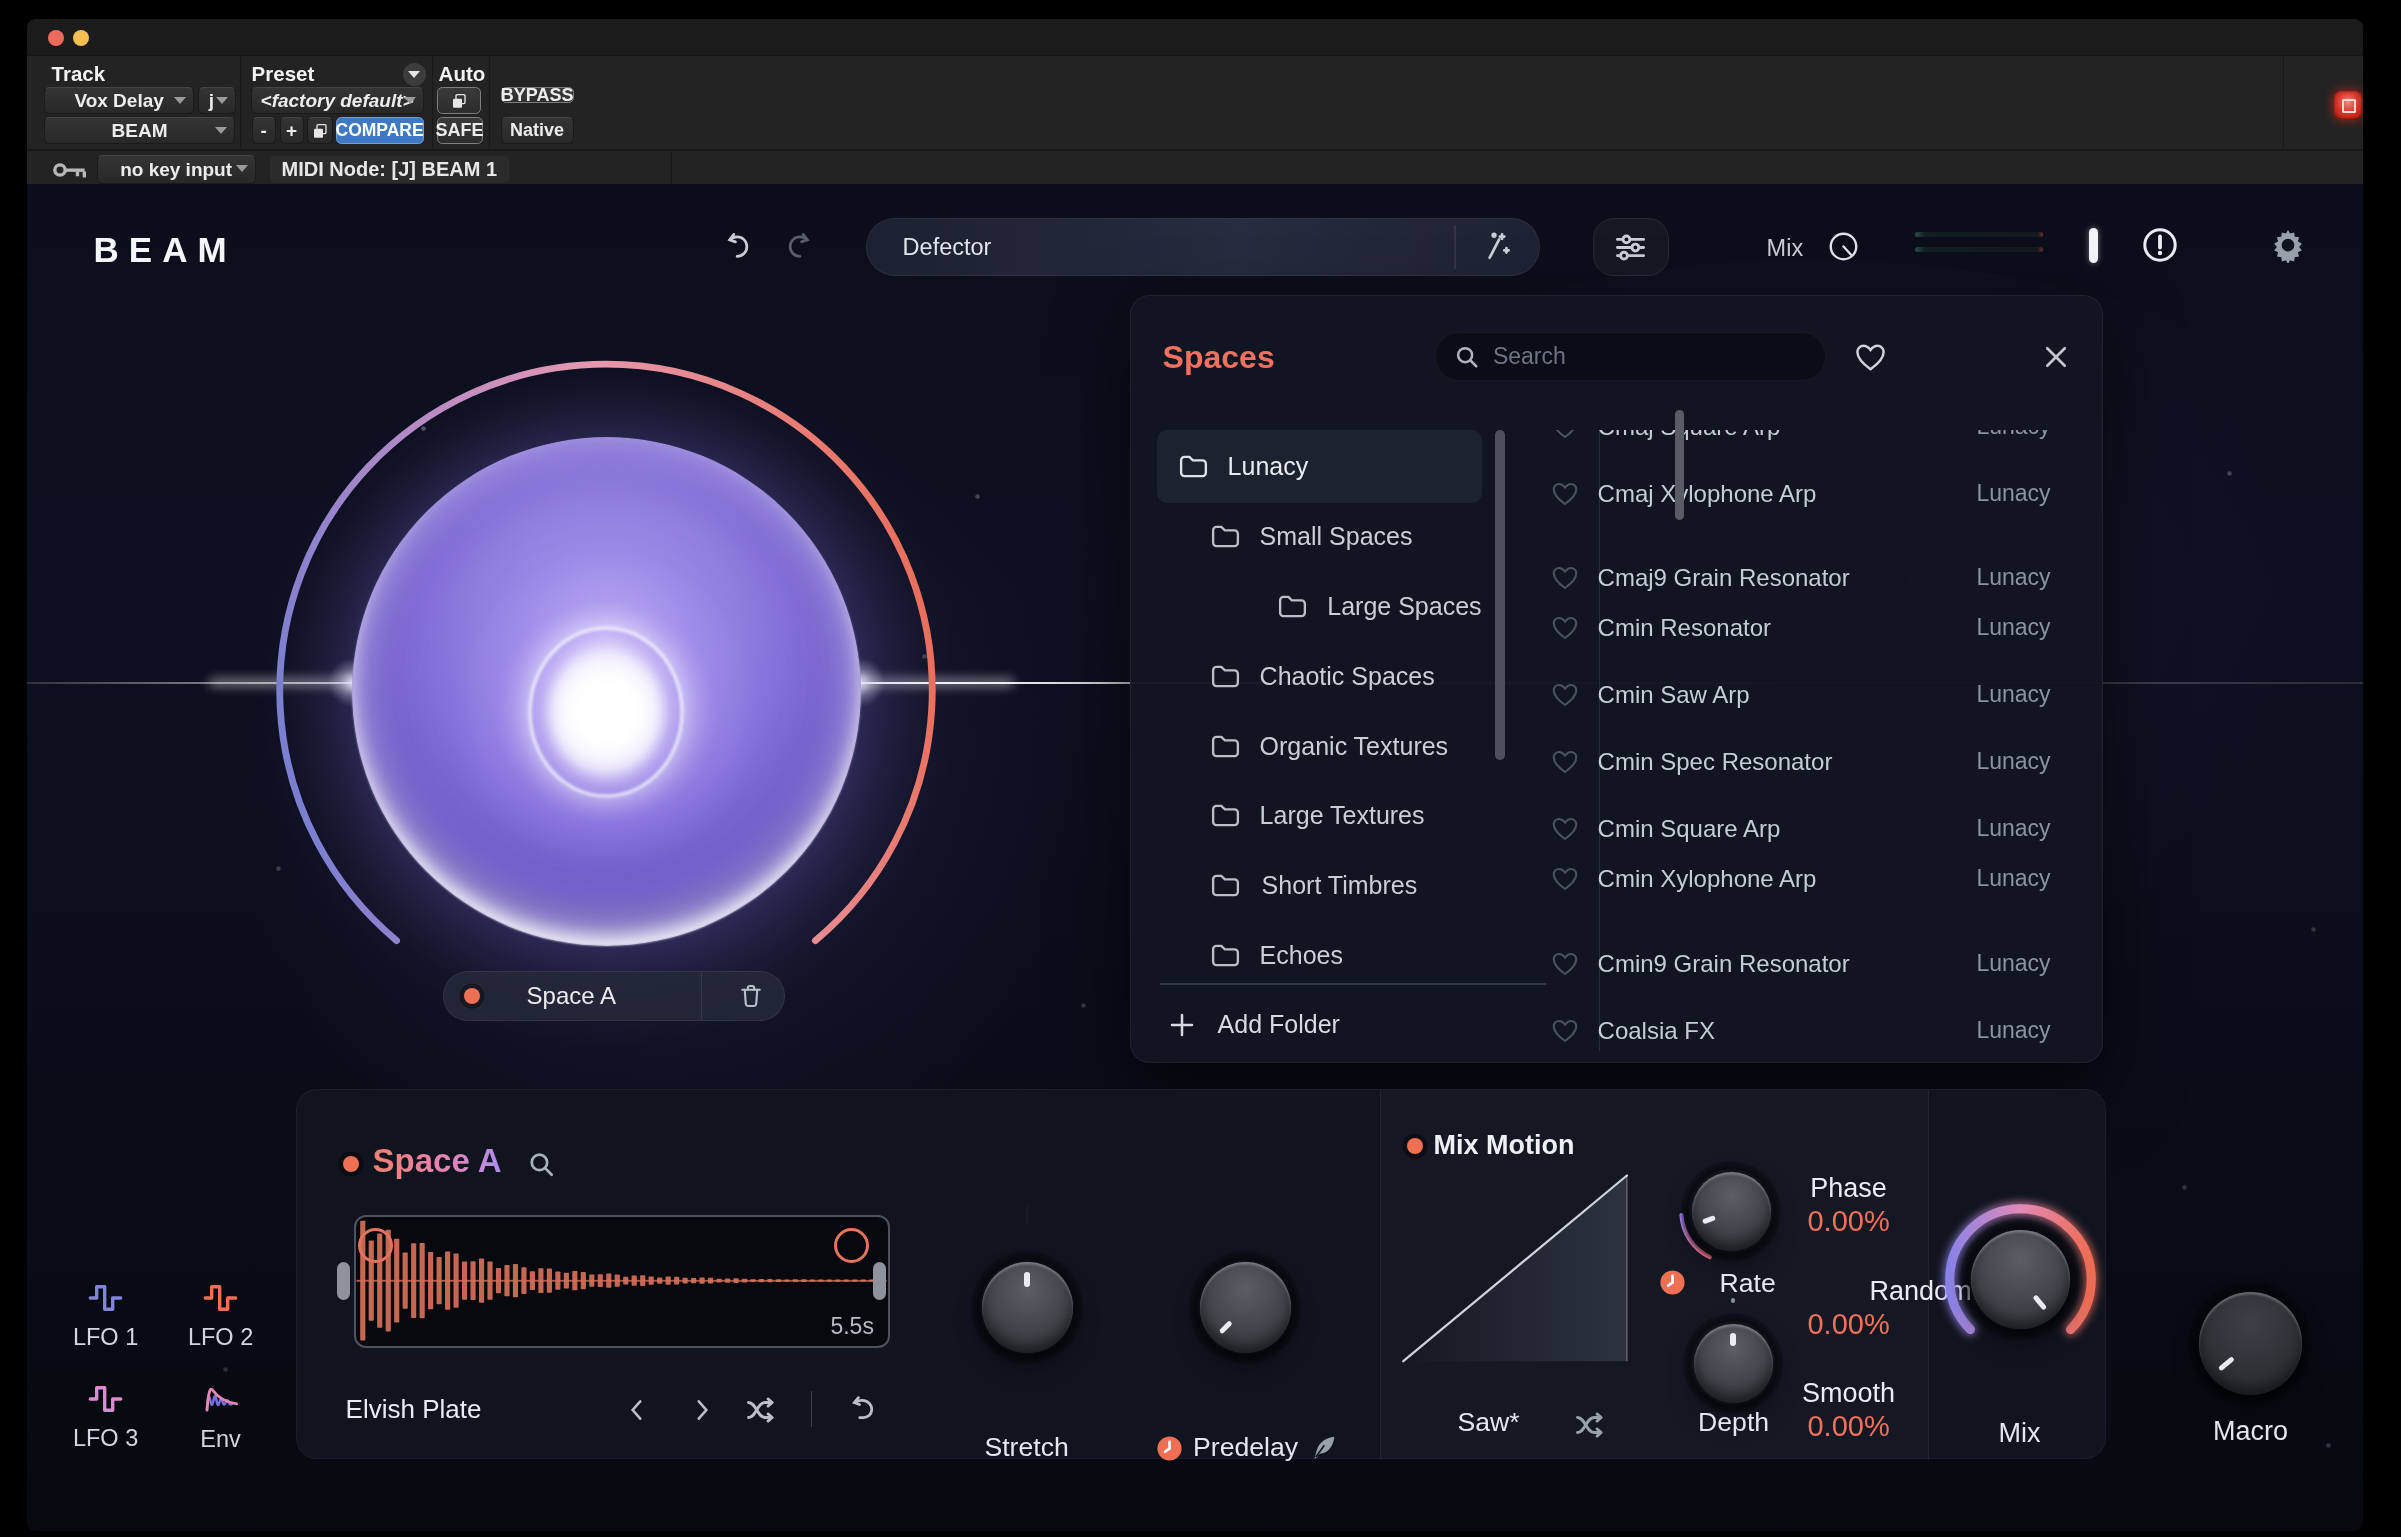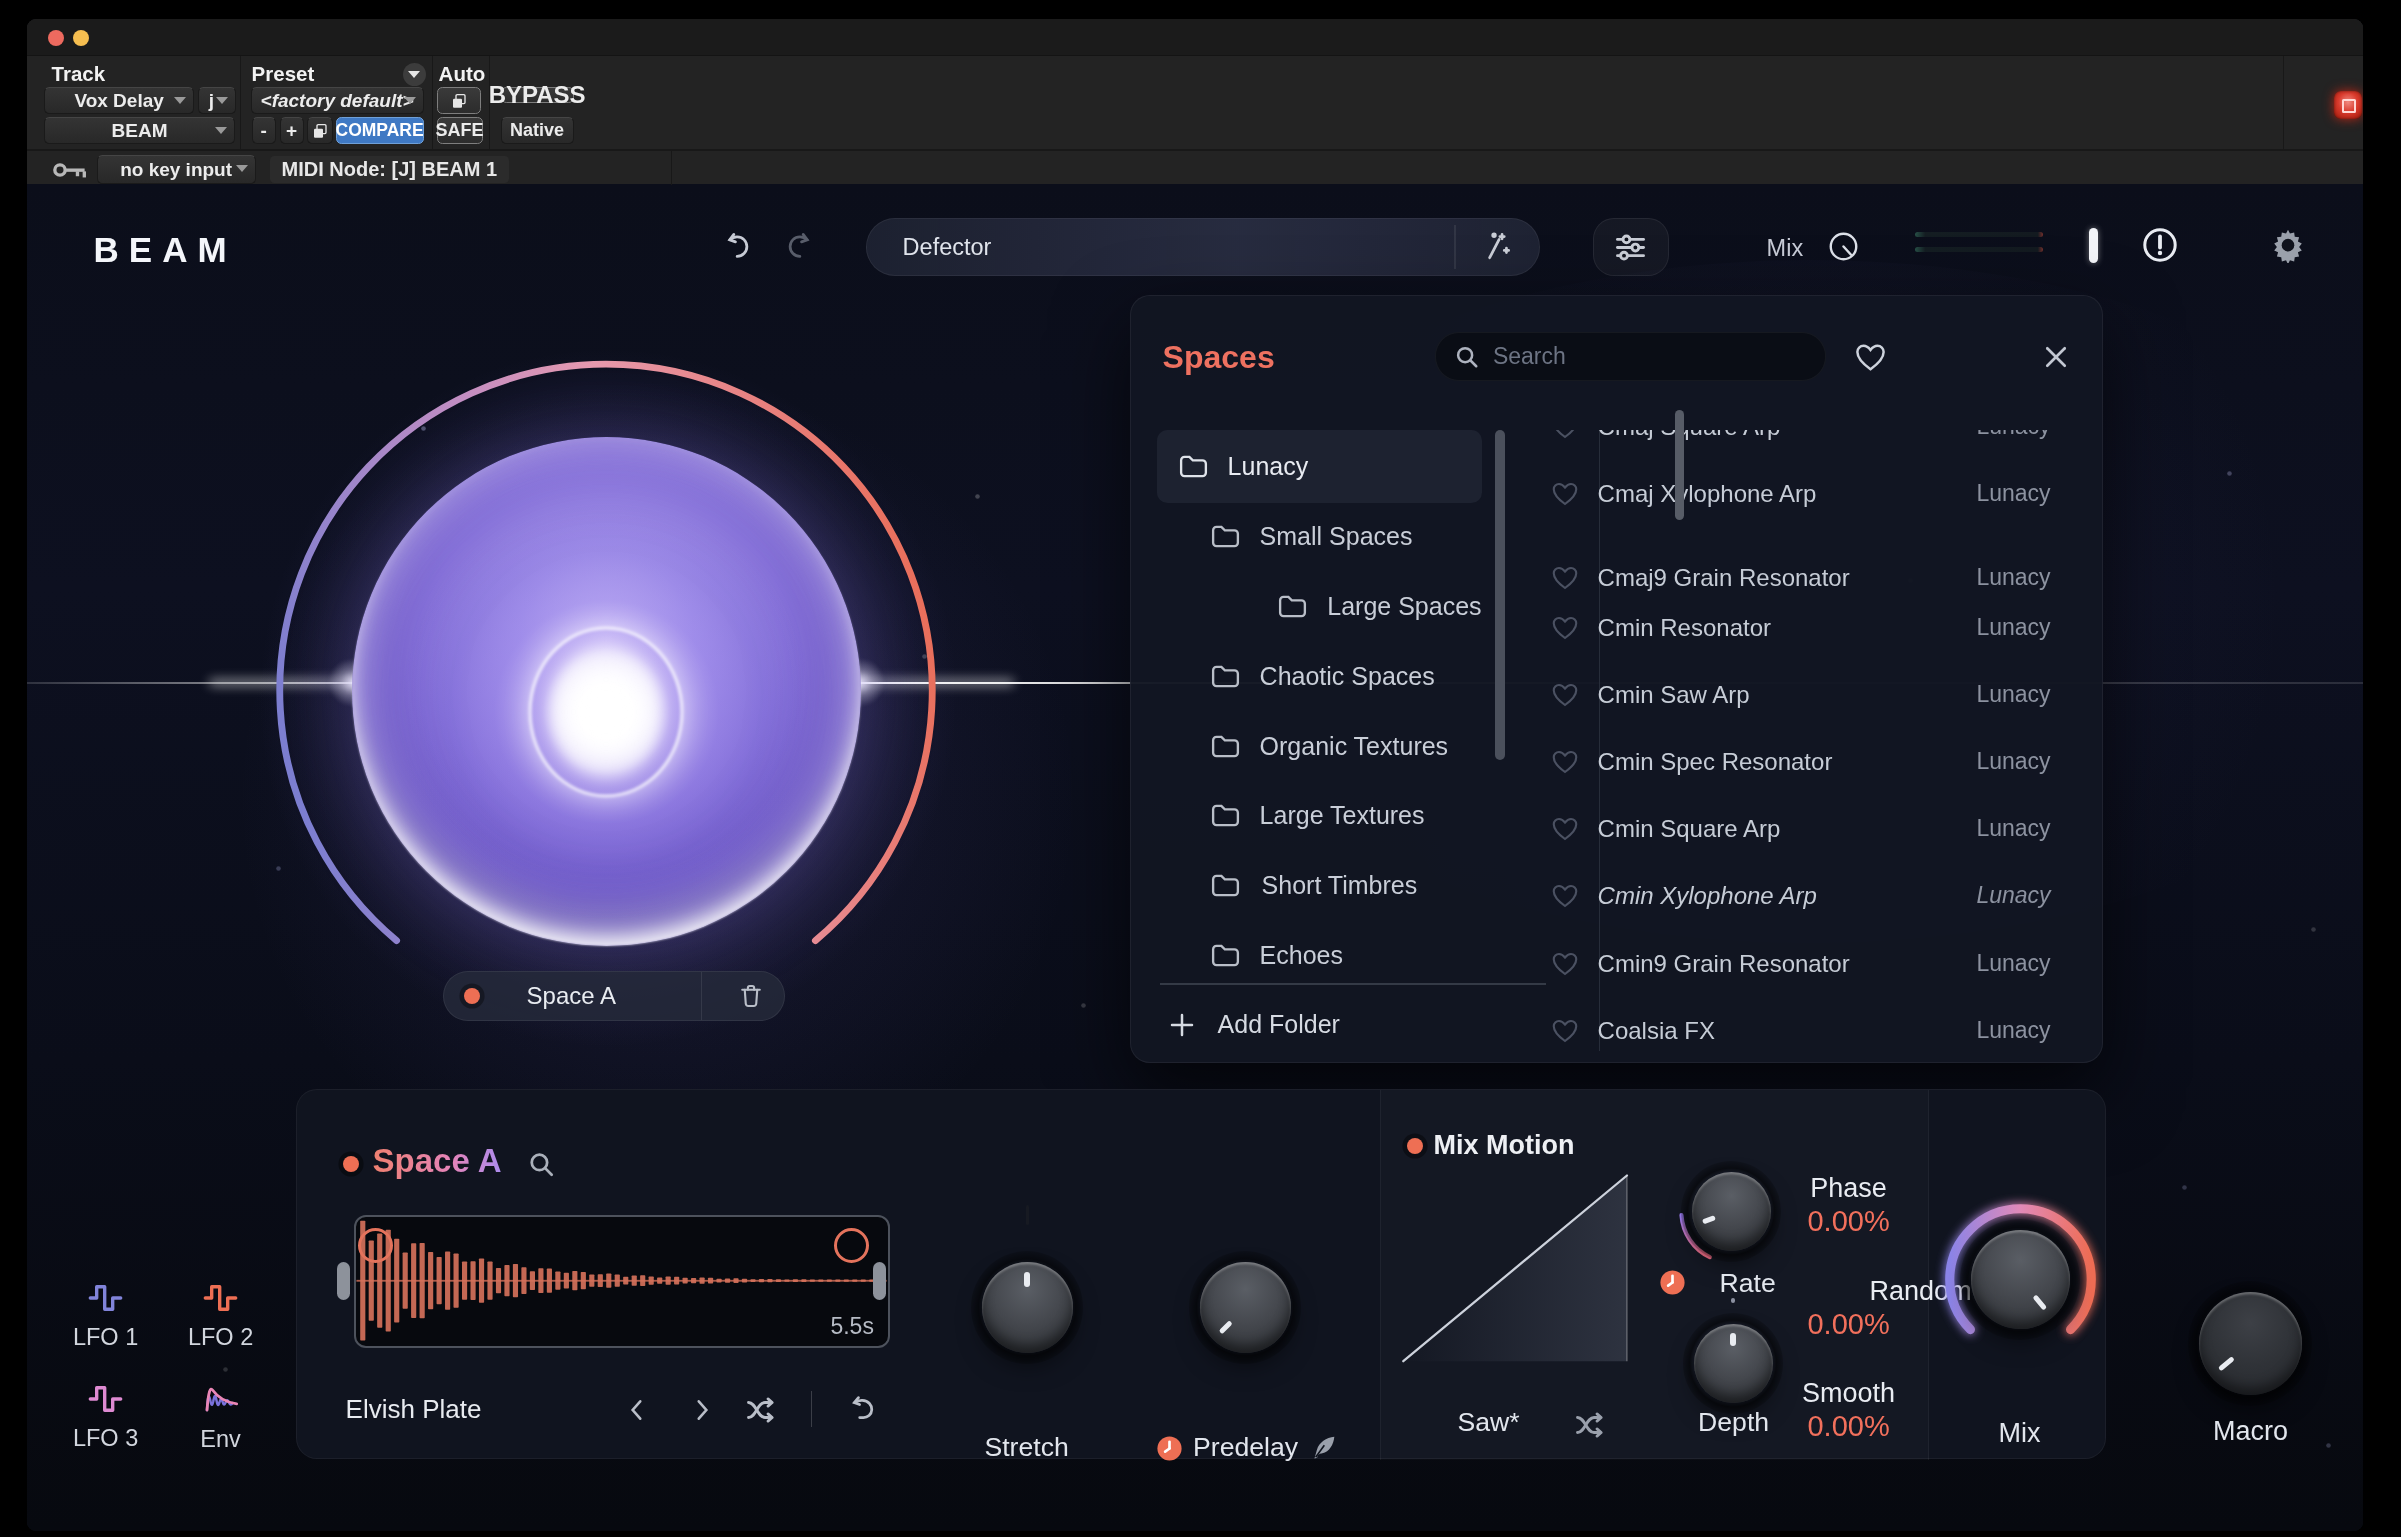--- a/index.html
+++ b/index.html
@@ -398,21 +398,21 @@
               <span class="pname">Cmin Spec Resonator</span>
               <span class="ppack">Lunacy</span>
             </div>
             <div class="preset-row" style="top: 365px;">
               <svg class="pheart" width="30" height="30" viewBox="0 0 24 24" fill="none" stroke="#4b5162" stroke-width="1.7">
                 <path d="M12 20 C5 15 3 11 3 8.2 C3 5.9 4.9 4 7.2 4 C9 4 10.6 5 12 6.8 C13.4 5 15 4 16.8 4 C19.1 4 21 5.9 21 8.2 C21 11 19 15 12 20 Z"></path>
               </svg>
               <span class="pname">Cmin Square Arp</span>
               <span class="ppack">Lunacy</span>
             </div>
-            <div class="preset-row" style="top: 432px; font-style: italic;">
+            <div class="preset-row" style="top: 415px;">
               <svg class="pheart" width="30" height="30" viewBox="0 0 24 24" fill="none" stroke="#4b5162" stroke-width="1.7">
                 <path d="M12 20 C5 15 3 11 3 8.2 C3 5.9 4.9 4 7.2 4 C9 4 10.6 5 12 6.8 C13.4 5 15 4 16.8 4 C19.1 4 21 5.9 21 8.2 C21 11 19 15 12 20 Z"></path>
               </svg>
               <span class="pname">Cmin Xylophone Arp</span>
               <span class="ppack">Lunacy</span>
             </div>
             <div class="preset-row" style="top: 500px;">
               <svg class="pheart" width="30" height="30" viewBox="0 0 24 24" fill="none" stroke="#4b5162" stroke-width="1.7">
                 <path d="M12 20 C5 15 3 11 3 8.2 C3 5.9 4.9 4 7.2 4 C9 4 10.6 5 12 6.8 C13.4 5 15 4 16.8 4 C19.1 4 21 5.9 21 8.2 C21 11 19 15 12 20 Z"></path>
               </svg>
@@ -735,21 +735,21 @@
       <div class="pt-btn pt-outline" style="left:410px;top:68px;width:44px;height:27px;">
         <svg width="18" height="18" viewBox="0 0 24 24">
           <rect x="8" y="3.5" width="12" height="12" rx="1.5" fill="none" stroke="#e6e6e6" stroke-width="1.8"></rect>
           <rect x="4" y="9" width="12" height="12" rx="1.5" fill="#e6e6e6"></rect>
         </svg>
       </div>
       <div class="pt-btn pt-outline" style="left:410px;top:98px;width:46px;height:27px;font-size:18px;">
           <span>SAFE</span>
         </div>
 
-      <div class="pt-btn pt-outline" style="left:474px;top:68px;width:73px;height:16px;font-size:24px;">
+      <div class="pt-btn pt-outline" style="left:474px;top:68px;width:73px;height:16px;font-size:18px;">
           <span>BYPASS</span>
         </div>
       <div class="pt-btn" style="left:474px;top:98px;width:73px;height:27px;font-size:18px;">
           <span>Native</span>
         </div>
 
       <svg style="position:absolute;left:26px;top:141px;" width="38" height="20" viewBox="0 0 25 13">
         <circle cx="4.6" cy="6.5" r="3.4" fill="none" stroke="#b8b8b8" stroke-width="2.2"></circle>
         <rect x="7.8" y="5.5" width="13" height="2.2" fill="#b8b8b8"></rect>
         <rect x="15" y="7.4" width="2.2" height="3.2" fill="#b8b8b8"></rect>

